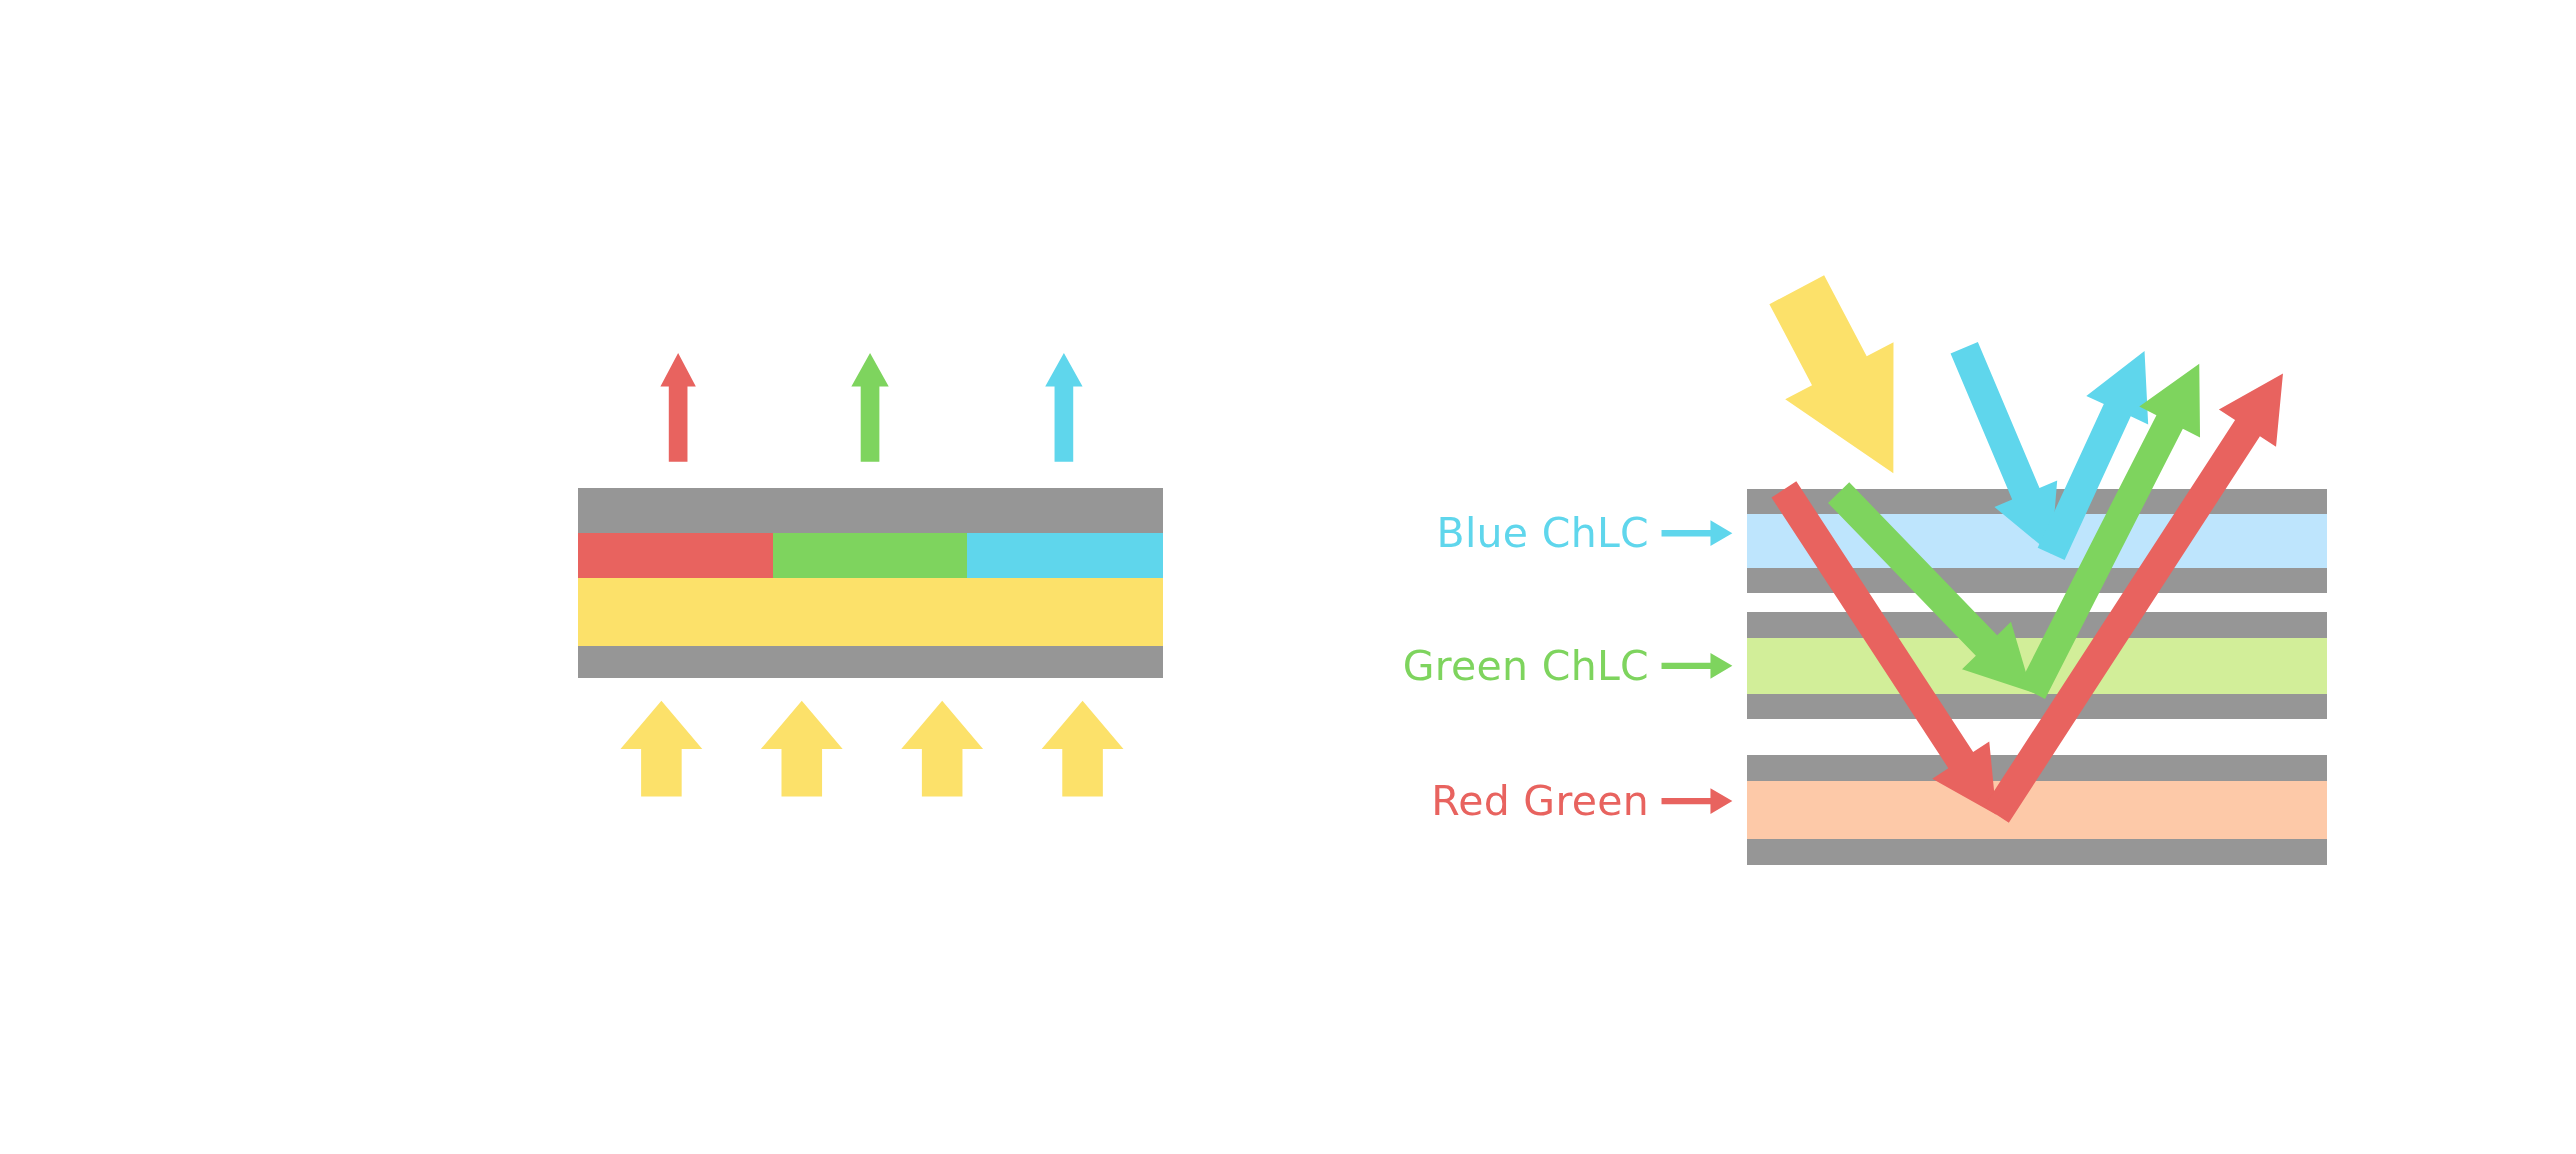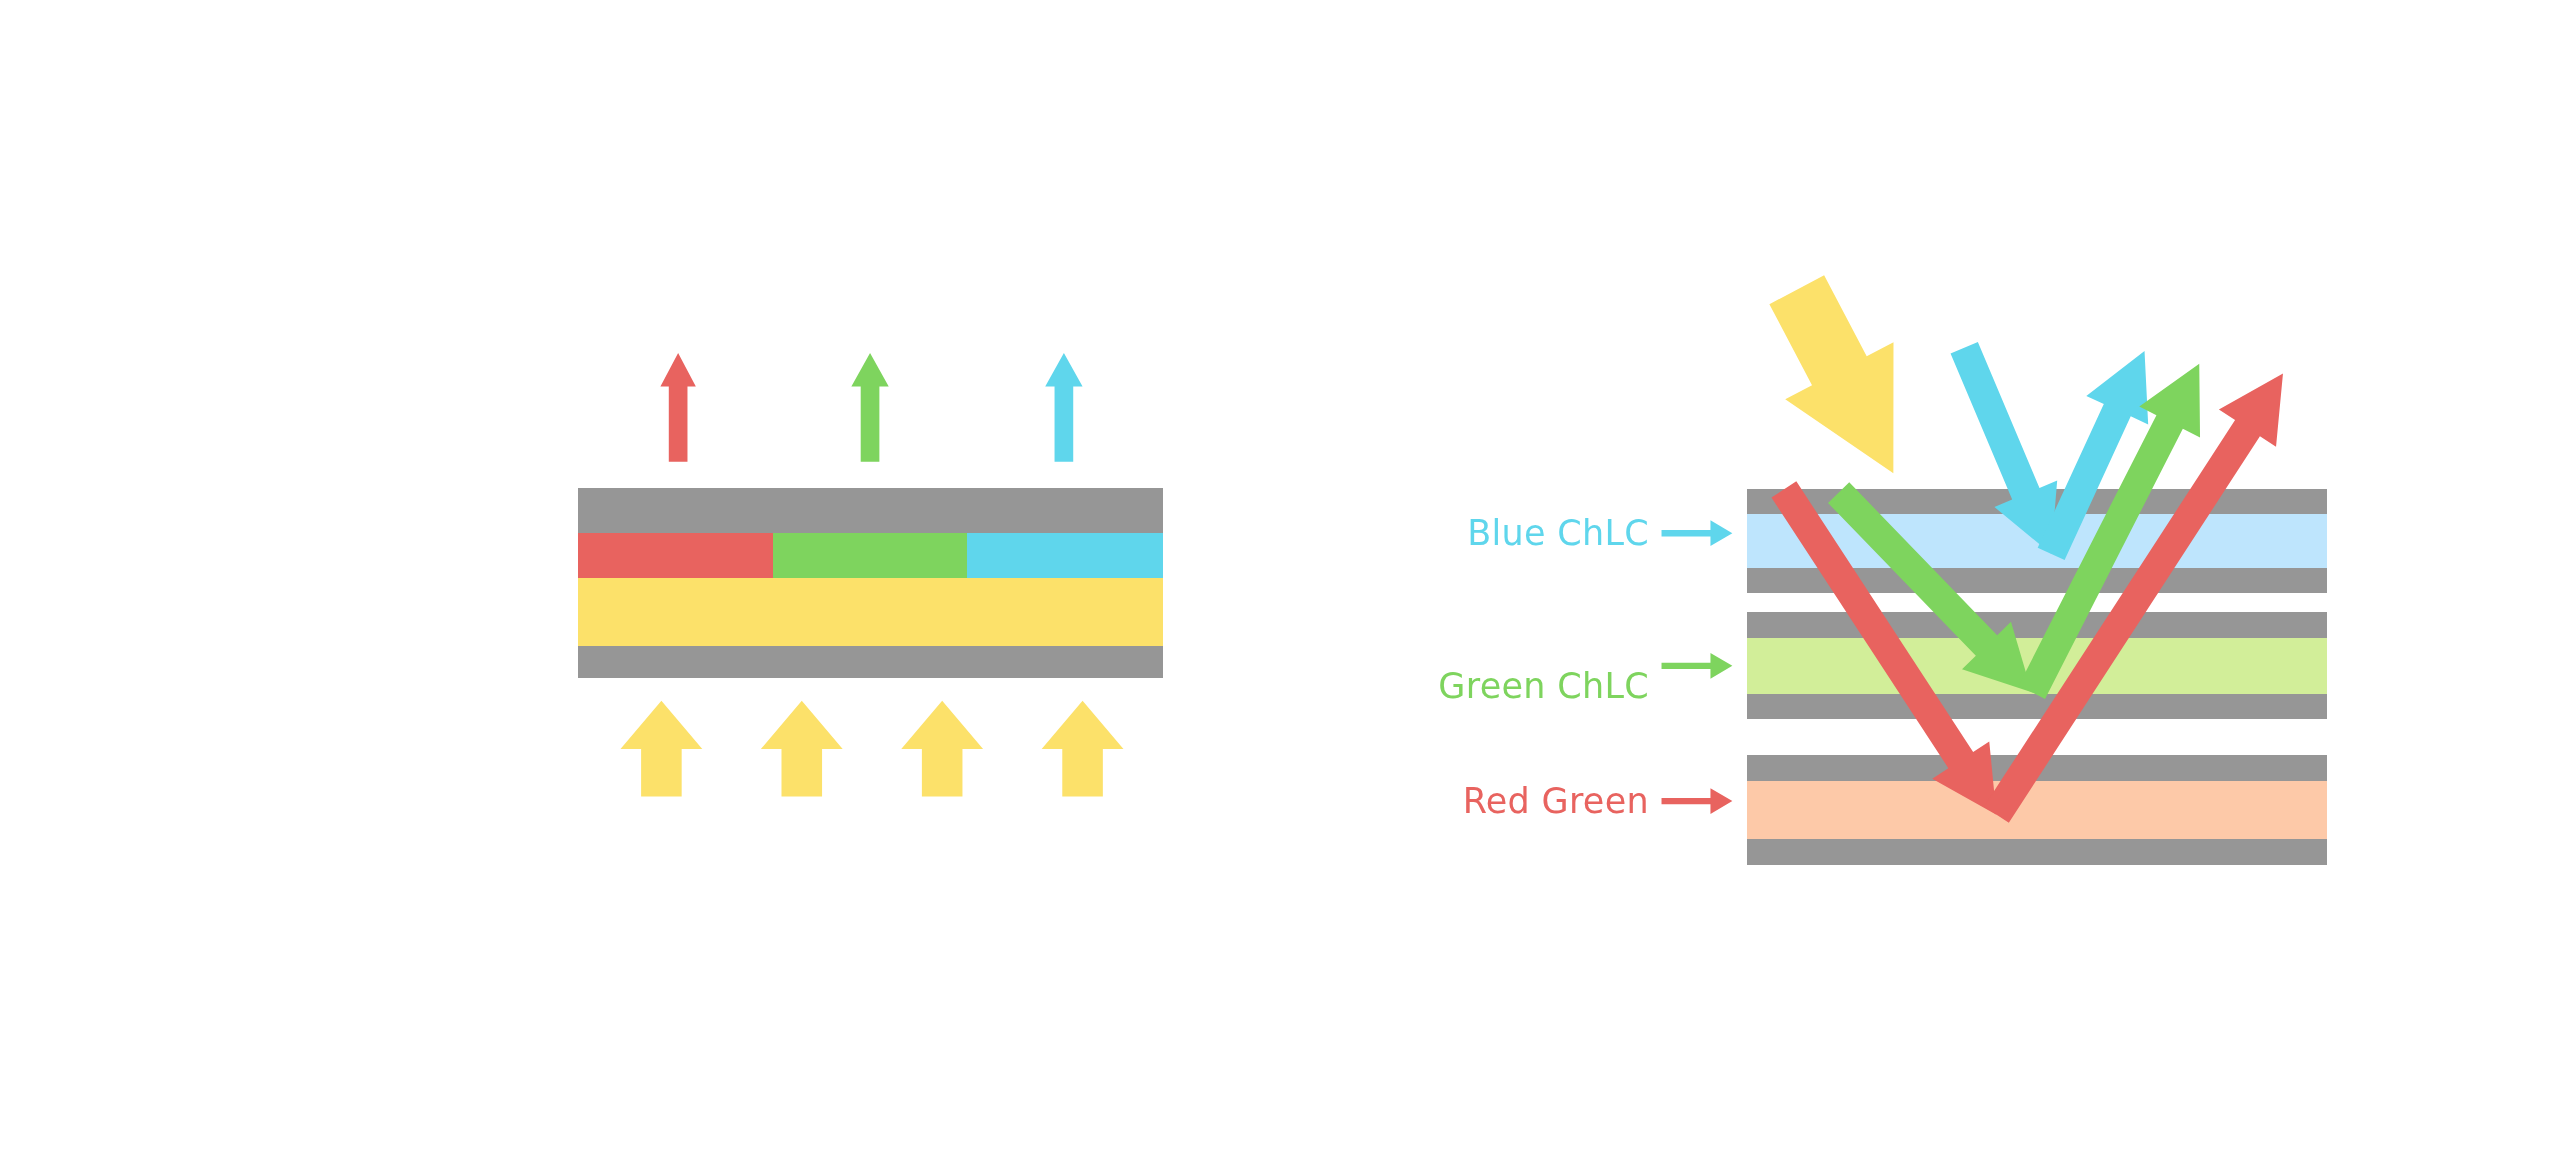--- a/index.html
+++ b/index.html
@@ -6,21 +6,21 @@
   html,body{margin:0;padding:0;background:#ffffff;}
   body{
     width:2576px;height:1154px;position:relative;overflow:hidden;
     font-family:"DejaVu Sans","Liberation Sans",sans-serif;
   }
   #stage{position:absolute;left:0;top:0;width:2576px;height:1154px;}
   svg.layer{position:absolute;left:0;top:0;width:2576px;height:1154px;overflow:visible;}
   .lbl{
     position:absolute;
     font-family:"DejaVu Sans","Liberation Sans",sans-serif;
-    font-size:35px;
+    font-size:41px;
     font-weight:400;
     letter-spacing:0.3px;
     white-space:nowrap;
     text-align:right;
     transform:translateY(-50%);
   }
   .band{position:absolute;}
 </style>
 </head>
 <body>
@@ -44,21 +44,21 @@
       <div class="band" style="left: 1747px; top: 612px; width: 580px; height: 26px; background: rgb(150, 150, 150);"></div>
       <div class="band" style="left: 1747px; top: 638px; width: 580px; height: 56px; background: rgb(210, 238, 153);"></div>
       <div class="band" style="left: 1747px; top: 694px; width: 580px; height: 24.5px; background: rgb(150, 150, 150);"></div>
       <div class="band" style="left: 1747px; top: 755px; width: 580px; height: 26px; background: rgb(150, 150, 150);"></div>
       <div class="band" style="left: 1747px; top: 781px; width: 580px; height: 59px; background: rgb(253, 201, 168);"></div>
       <div class="band" style="left: 1747px; top: 839px; width: 580px; height: 26px; background: rgb(150, 150, 150);"></div>
     </div>
 
   <div id="right-labels">
       <div class="lbl" style="color: rgb(95, 214, 236); left: 1198px; width: 451px; top: 533px;">Blue ChLC</div>
-      <div class="lbl" style="color: rgb(126, 212, 94); left: 1198px; width: 451px; top: 666px; margin-top: 20px;">Green ChLC</div>
+      <div class="lbl" style="color: rgb(126, 212, 94); left: 1198px; width: 451px; top: 666px;">Green ChLC</div>
       <div class="lbl" style="color: rgb(232, 99, 95); left: 1198px; width: 451px; top: 801px;">Red Green</div>
     </div>
 
   <svg class="layer" id="arrow-layer" viewBox="0 0 4000 1792" preserveAspectRatio="none">
       <polygon points="1053.0,548.0 1080.5,600.0 1067.5,600.0 1067.5,717.0 1038.5,717.0 1038.5,600.0 1025.5,600.0" fill="#E8635F"></polygon>
       <polygon points="1351.0,548.0 1380.0,600.0 1365.5,600.0 1365.5,717.0 1336.5,717.0 1336.5,600.0 1322.0,600.0" fill="#7ED45E"></polygon>
       <polygon points="1652.0,548.0 1681.0,600.0 1666.5,600.0 1666.5,717.0 1637.5,717.0 1637.5,600.0 1623.0,600.0" fill="#5FD6EC"></polygon>
       <polygon points="1027.0,1088.0 1090.5,1163.0 1058.5,1163.0 1058.5,1237.0 995.5,1237.0 995.5,1163.0 963.5,1163.0" fill="#FCE16A"></polygon>
       <polygon points="1245.0,1088.0 1308.5,1163.0 1276.5,1163.0 1276.5,1237.0 1213.5,1237.0 1213.5,1163.0 1181.5,1163.0" fill="#FCE16A"></polygon>
       <polygon points="1463.0,1088.0 1526.5,1163.0 1494.5,1163.0 1494.5,1237.0 1431.5,1237.0 1431.5,1163.0 1399.5,1163.0" fill="#FCE16A"></polygon>

